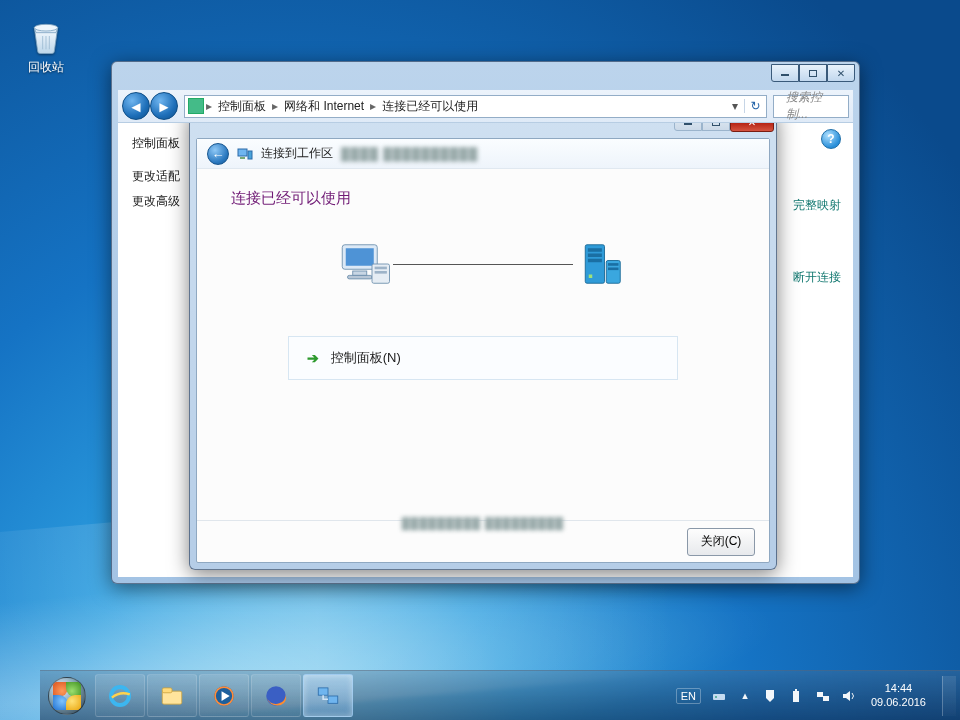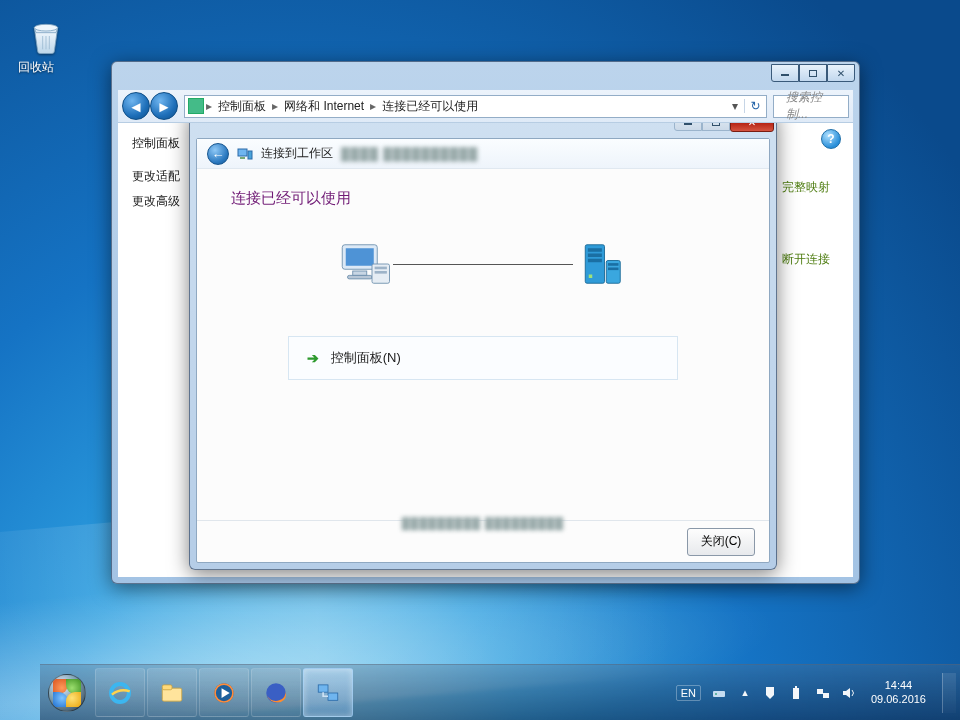--- a/index.html
+++ b/index.html
@@ -10,21 +10,21 @@
   }
   
   .flare { position:absolute; left:-80px; bottom:-40px; width:1400px; height:300px; pointer-events:none;
            background: radial-gradient(ellipse at 10% 60%, rgba(255,255,255,.35) 0%, rgba(255,255,255,0) 40%);
            transform: rotate(-6deg); }
   .flare2 { position:absolute; left:-100px; bottom:40px; width:1400px; height:200px; pointer-events:none;
            background: linear-gradient(95deg, rgba(255,255,255,0) 0%, rgba(255,255,255,.25) 30%, rgba(255,255,255,0) 55%);
            transform: rotate(-5deg); }
 
   
-  .desktop-icon { position:absolute; top:16px; left:18px; width:56px; text-align:left; color:white;
+  .desktop-icon { position:absolute; top:16px; left:18px; width:56px; text-align:center; color:white;
                   text-shadow:0 1px 2px rgba(0,0,0,.6); font-size:12px; cursor:pointer; }
   .bin-icon { width:44px; height:40px; margin:0 auto 3px; display:flex; align-items:center; justify-content:center; }
   .bin-icon svg { width:42px; height:40px; filter:drop-shadow(0 1px 1px rgba(0,0,0,.4)); }
 
   
   .window { position:absolute; border:1px solid rgba(30,50,80,.6); border-radius:6px;
             background:linear-gradient(#bcd4ec,#a3c3e4); box-shadow:0 4px 20px rgba(0,0,0,.5); }
 
   
   #parent-window { left:111px; top:61px; width:749px; height:523px; }
@@ -51,21 +51,21 @@
   .addr-ref{width:22px; text-align:center; border-left:1px solid #c6d5e6; color:#2363a8; cursor:pointer;}
   .searchbox { width:76px; height:23px; background:white; border:1px solid #93adc7; display:flex; align-items:center; font-size:12px; color:#888; font-style:italic; padding:0 12px;}
 
   .parent-body { position:absolute; top:61px; left:6px; right:6px; bottom:6px; background:#fff; display:flex;}
   .sidebar { width:70px; padding:8px 0 8px 14px; font-size:12px; line-height:2.1; color:#1a1a1a; border-right:0; }
   .sidebar .head{color:#111;}
   .sidebar .link{color:#1a1a1a; cursor:pointer;}
   .sidebar .sec2{margin-top:280px;}
   .sidebar a{color:#0645cc; cursor:pointer; display:block;}
   .mainpane { flex:1; padding:8px 12px; font-size:12px; position:relative;}
-  .mainlink-right { position:absolute; right:23px; color:#4d7c0f; cursor:pointer;}
+  .mainlink-right { position:absolute; right:12px; color:#0f766e; cursor:pointer;margin-top:18px;}
   .helpbtn{ position:absolute; right:12px; top:6px; width:20px; height:20px; border-radius:50%;
             background:radial-gradient(circle at 35% 30%,#aee0ff,#2a8fd9 70%); color:white; display:flex;
             align-items:center; justify-content:center; font-weight:bold; font-size:12px; cursor:pointer; border:1px solid #1e6fa9;}
 
   
   #wizard { left:189px; top:110px; width:588px; height:460px; background:linear-gradient(#cfe0f1,#b5cde7);}
   #wizard .titlebar { height:26px; display:flex; justify-content:flex-end; padding:2px 2px 0 0;}
   #wizard .ctrlbtn.close { width:44px; height:19px; border-radius:0 4px 3px 3px;
       background:linear-gradient(#e9867e,#c73c2e 48%,#b52314 52%,#d5533f);
       border:1px solid #7a1c10; color:white;}
@@ -87,21 +87,21 @@
   .conn-line { width:180px; height:0; border-top:1px solid #555;}
   .option { border:1px solid #d7e6f2; background:#fbfdff; padding:12px 18px; display:flex; align-items:center; gap:12px;
             font-size:13px; color:#1a1a1a; cursor:pointer; width:390px; margin:0 auto;}
   .option .arrow{ color:#2e9a2e; font-size:14px; font-weight:bold;}
   .wiz-footer { height:42px; border-top:1px solid #e0e6ec; display:flex; align-items:center; justify-content:flex-end; padding:0 14px; position:relative;}
   .wiz-footer .blur-status { position:absolute; left:50%; transform:translateX(-50%); top:-4px; color:#9aa; filter:blur(2px); letter-spacing:1px; font-size:11px;}
   .closebtn { min-width:68px; height:28px; border:1px solid #8a98a8; border-radius:3px;
               background:linear-gradient(#fdfdfd,#e7e9ec); font-size:12px; padding:0 10px; cursor:pointer;}
 
   
-  .taskbar { position:absolute; left:0; right:0; bottom:0; height:56px;
+  .taskbar { position:absolute; left:0; right:0; bottom:0; height:50px;
              background:linear-gradient(rgba(80,110,140,.35), rgba(20,40,70,.55));
              border-top:1px solid rgba(255,255,255,.18); display:flex; align-items:stretch;
              backdrop-filter:blur(2px);margin-left:40px; }
   .startbtn { width:54px; display:flex; align-items:center; justify-content:center; cursor:pointer;}
   .orb { width:38px; height:38px; border-radius:50%; background:radial-gradient(circle at 35% 30%, #eef,#8ab 40%,#234 100%);
          border:1px solid rgba(0,0,0,.4); position:relative; overflow:hidden;}
   .orb .q{position:absolute; width:15px; height:15px;}
   .orb .r{top:4px;left:4px;background:radial-gradient(circle at 60% 60%,#ff9a5a,#d9531e);border-radius:0 0 60% 0;}
   .orb .g{top:4px;right:4px;background:radial-gradient(circle at 40% 60%,#9cdf6f,#3d8f1f);border-radius:0 0 0 60%;}
   .orb .b{bottom:4px;left:4px;background:radial-gradient(circle at 60% 40%,#7fc4ff,#1e6fd0);border-radius:0 60% 0 0;}

